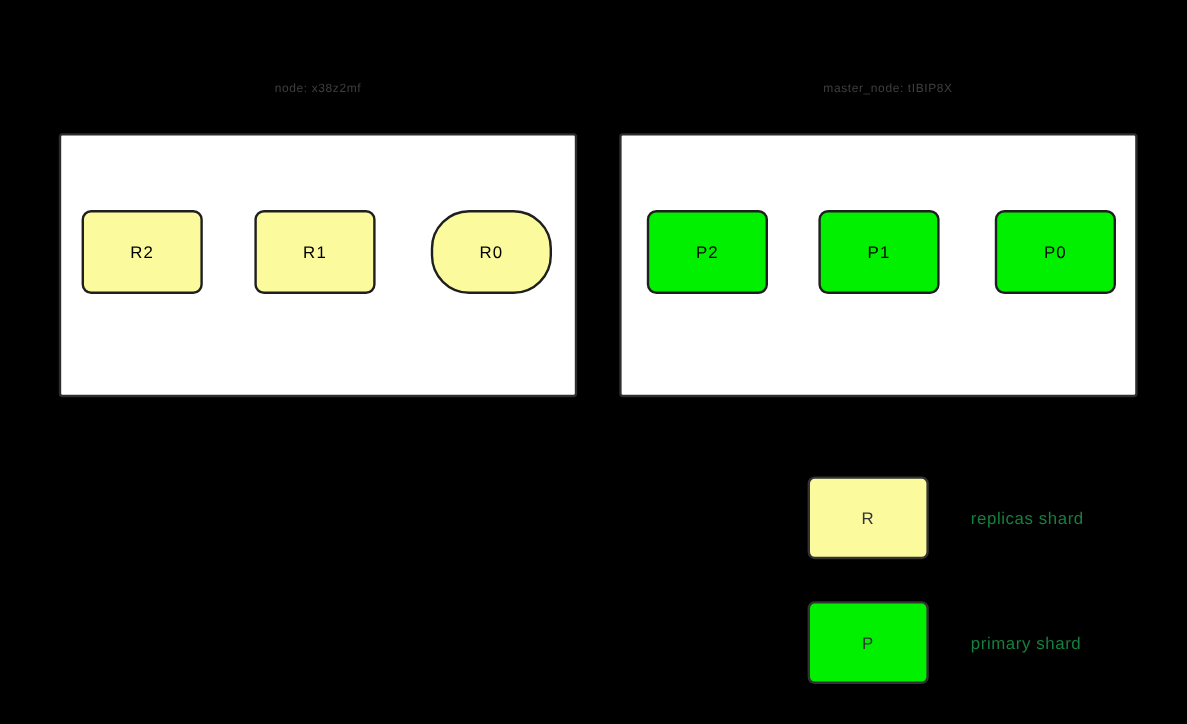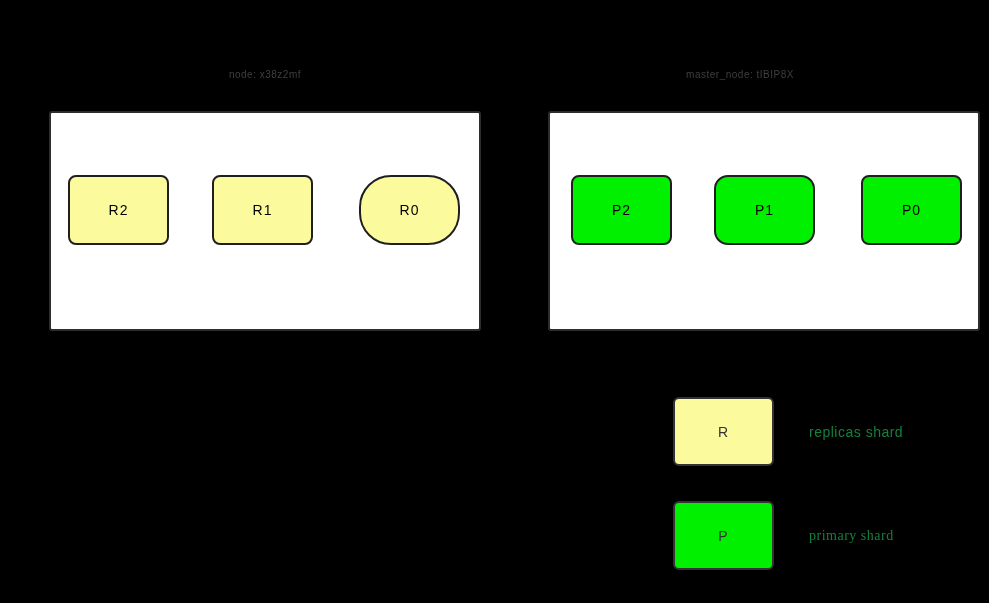--- a/index.html
+++ b/index.html
@@ -32,21 +32,21 @@
     position: absolute;
     top: 111px;
     width: 432px;
     height: 220px;
     background: #ffffff;
     border: 2px solid #2d2d2d;
     border-radius: 3px;
     box-sizing: border-box;
   }
   .node-box.left  { left: 49px; }
-  .node-box.right { left: 548px; }
+  .node-box.right { left: 516px; }
 
   .shard {
     position: absolute;
     top: 62px;
     width: 101px;
     height: 70px;
     border: 2px solid #1f1f1f;
     border-radius: 8px;
     box-sizing: border-box;
     display: flex;
@@ -56,21 +56,21 @@
     letter-spacing: 1px;
     color: #000000;
   }
   .shard.replica { background: #fbfb9d; }
   .shard.primary { background: #00f000; }
 
   .node-box.left  .shard.pos-0 { left: 17px;  }
   .node-box.left  .shard.pos-1 { left: 161px; }
   .node-box.left  .shard.pos-2 { left: 308px; border-radius: 32px; }
   .node-box.right .shard.pos-0 { left: 21px;  }
-  .node-box.right .shard.pos-1 { left: 164px; border-radius: 14px; }
+  .node-box.right .shard.pos-1 { left: 164px; }
   .node-box.right .shard.pos-2 { left: 311px; }
 
   .legend-box {
     position: absolute;
     left: 673px;
     width: 101px;
     height: 69px;
     border: 2px solid #333333;
     border-radius: 6px;
     box-sizing: border-box;
@@ -88,21 +88,21 @@
     position: absolute;
     left: 809px;
     height: 69px;
     display: flex;
     align-items: center;
     font-size: 14px;
     color: #15803d;
     letter-spacing: 0.5px;
   }
   .legend-label.replica { top: 397px; }
-  .legend-label.primary { top: 501px; font-family: Liberation Serif, serif; }
+  .legend-label.primary { top: 501px; }
 </style>
 </head>
 <body>
 
 <div class="canvas">
 
   <div class="node-title left">node: x38z2mf</div>
   <div class="node-title right">master_node: tIBIP8X</div>
 
   <div class="node-box left">

